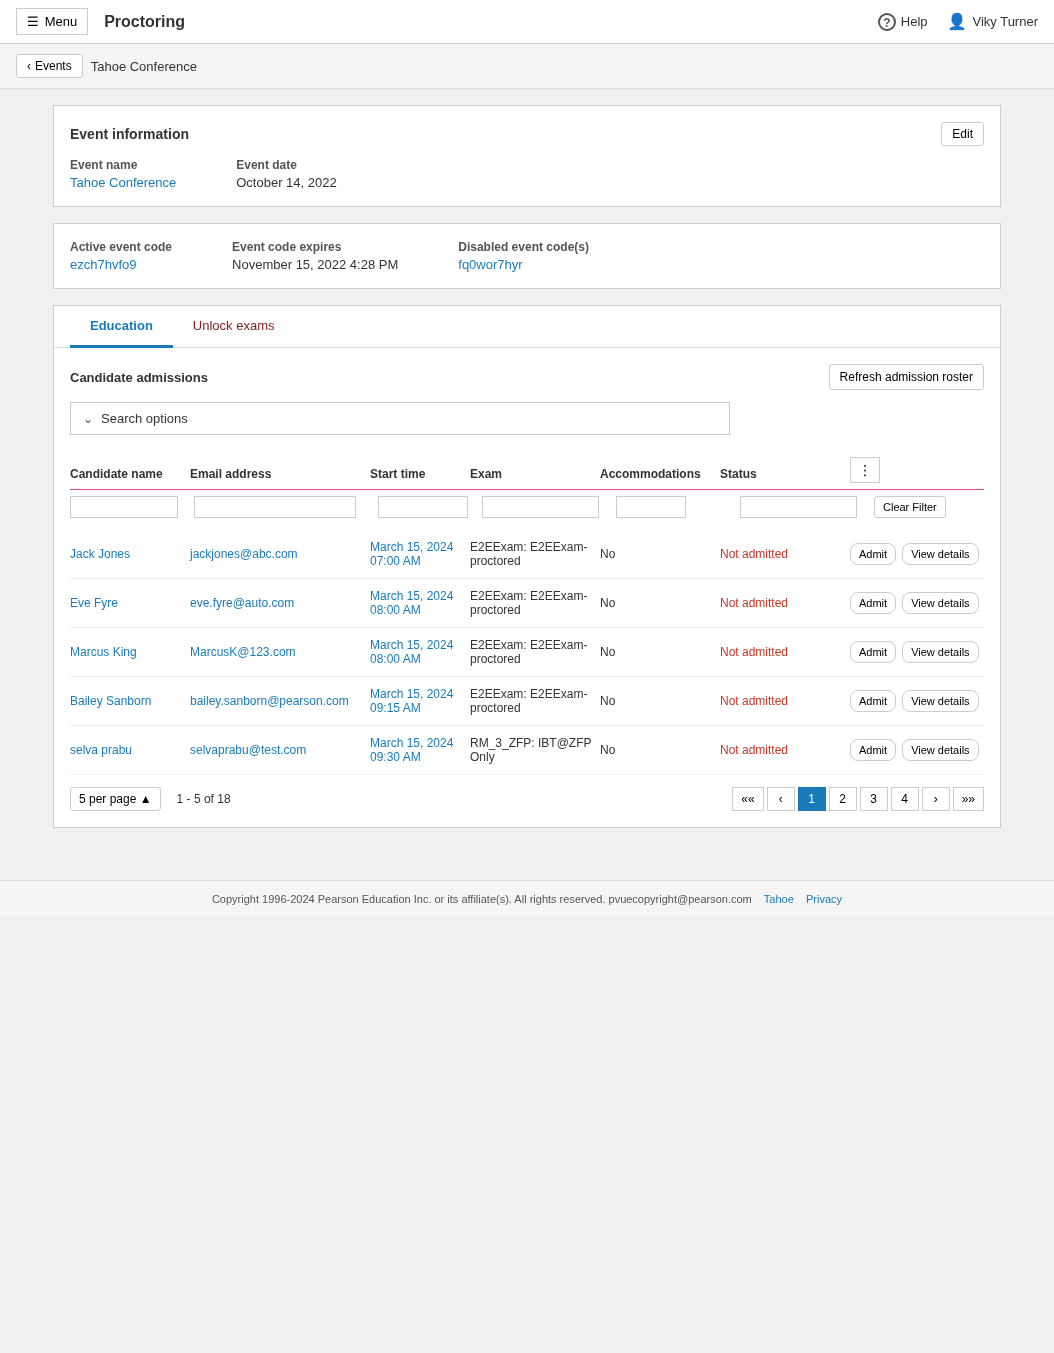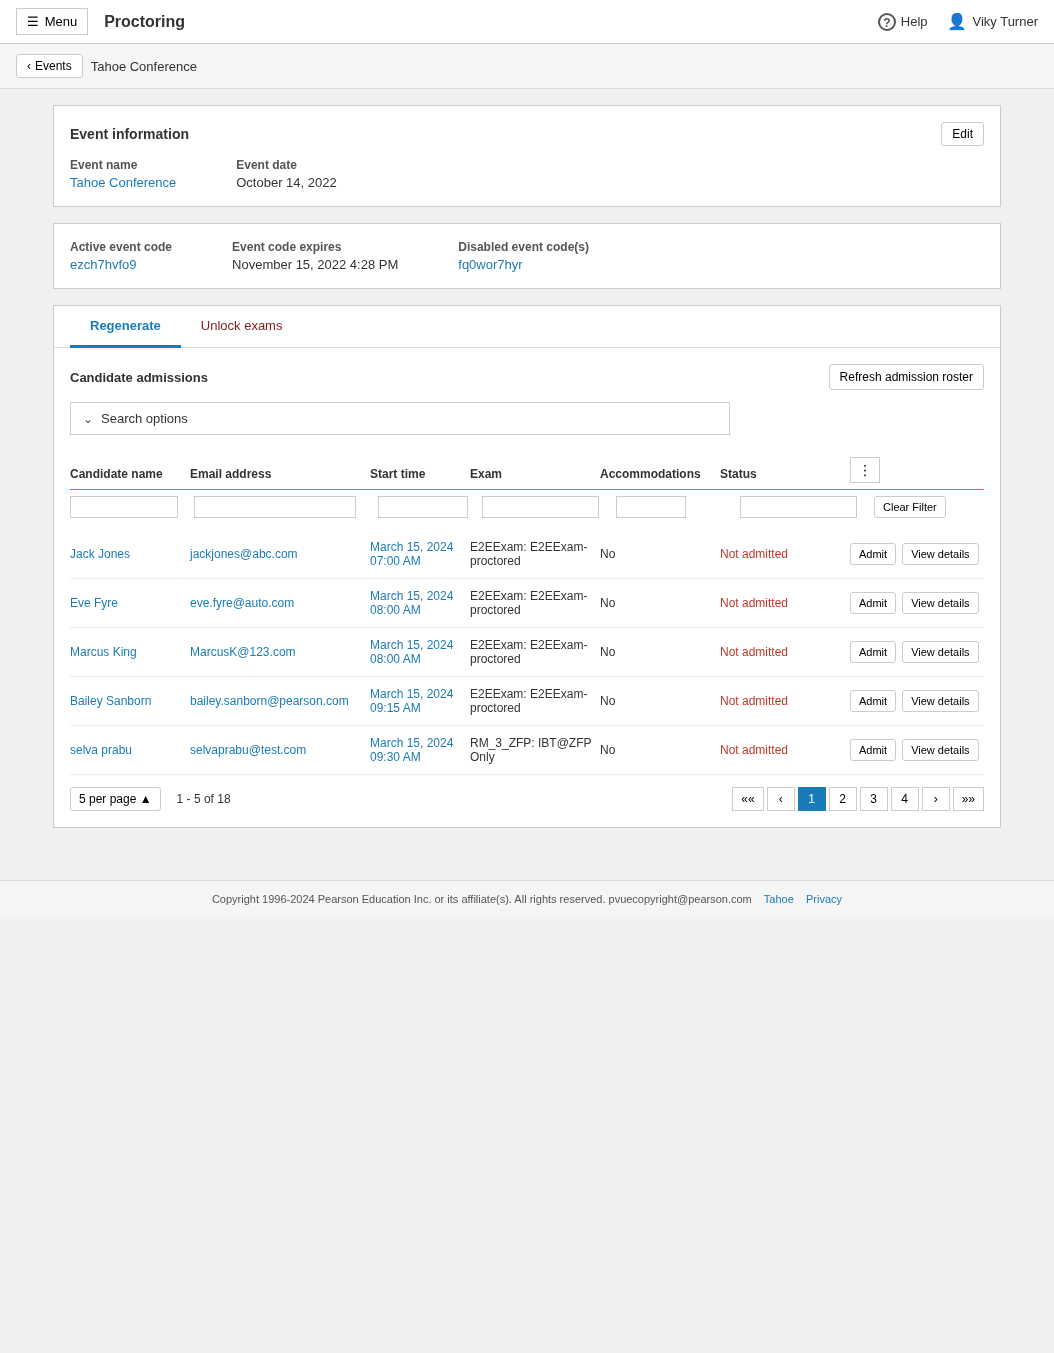--- a/index.html
+++ b/index.html
@@ -56,21 +56,21 @@
     .clear-filter-btn { border: 1px solid #ccc; background: #fff; padding: 4px 8px; font-size: 11px; cursor: pointer; border-radius: 3px; white-space: nowrap; }
     .settings-icon-btn { border: 1px solid #ccc; background: #fff; padding: 4px 7px; cursor: pointer; font-size: 14px; }
 
     
     .data-row { display: grid; grid-template-columns: 120px 180px 100px 130px 120px 130px 180px; padding: 10px 0; border-bottom: 1px solid #eee; align-items: center; }
     .cell { font-size: 12px; color: #333; }
     .cell.link { color: #1a7bb9; cursor: pointer; }
     .cell.blue-small { color: #1a7bb9; font-size: 12px; }
     .cell.status-not-admitted { color: #c0392b; font-size: 12px; }
     .cell-actions { display: flex; gap: 6px; align-items: center; }
-    .admit-btn, .view-details-btn { border: 1px solid #ccc; background: #fff; padding: 4px 8px; font-size: 11px; cursor: pointer; border-radius: 3px; }
+    .admit-btn, .view-details-btn { border: 1px solid #ccc; background: #fff; padding: 4px 8px; font-size: 11px; cursor: pointer; border-radius: 8px; }
 
     
     .pagination-bar { display: flex; align-items: center; justify-content: space-between; margin-top: 12px; }
     .per-page-btn { border: 1px solid #ccc; background: #fff; padding: 4px 8px; font-size: 12px; cursor: pointer; border-radius: 3px; }
     .record-count { font-size: 12px; color: #333; margin-left: 8px; }
     .page-controls { display: flex; gap: 3px; align-items: center; }
     .page-btn { border: 1px solid #ccc; background: #fff; padding: 4px 8px; font-size: 12px; cursor: pointer; min-width: 28px; text-align: center; }
     .page-btn.active { background: #1a7bb9; color: #fff; border-color: #1a7bb9; }
 
     
@@ -140,21 +140,21 @@
       <div>
         <div class="field-label">Disabled event code(s)</div>
         <div class="field-value">fq0wor7hyr</div>
       </div>
     </div>
   </div>
 
   <div class="tabs-card">
     <div class="tabs-nav">
       <div class="tab active">
-        <span>Regenerate</span>
+        <span>Education</span>
       </div>
       <div class="tab">
         <span>Unlock exams</span>
       </div>
     </div>
     <div class="tab-content">
 
       <div class="section-header">
         <span class="section-title">Candidate admissions</span>
         <button class="refresh-btn">Refresh admission roster</button>

